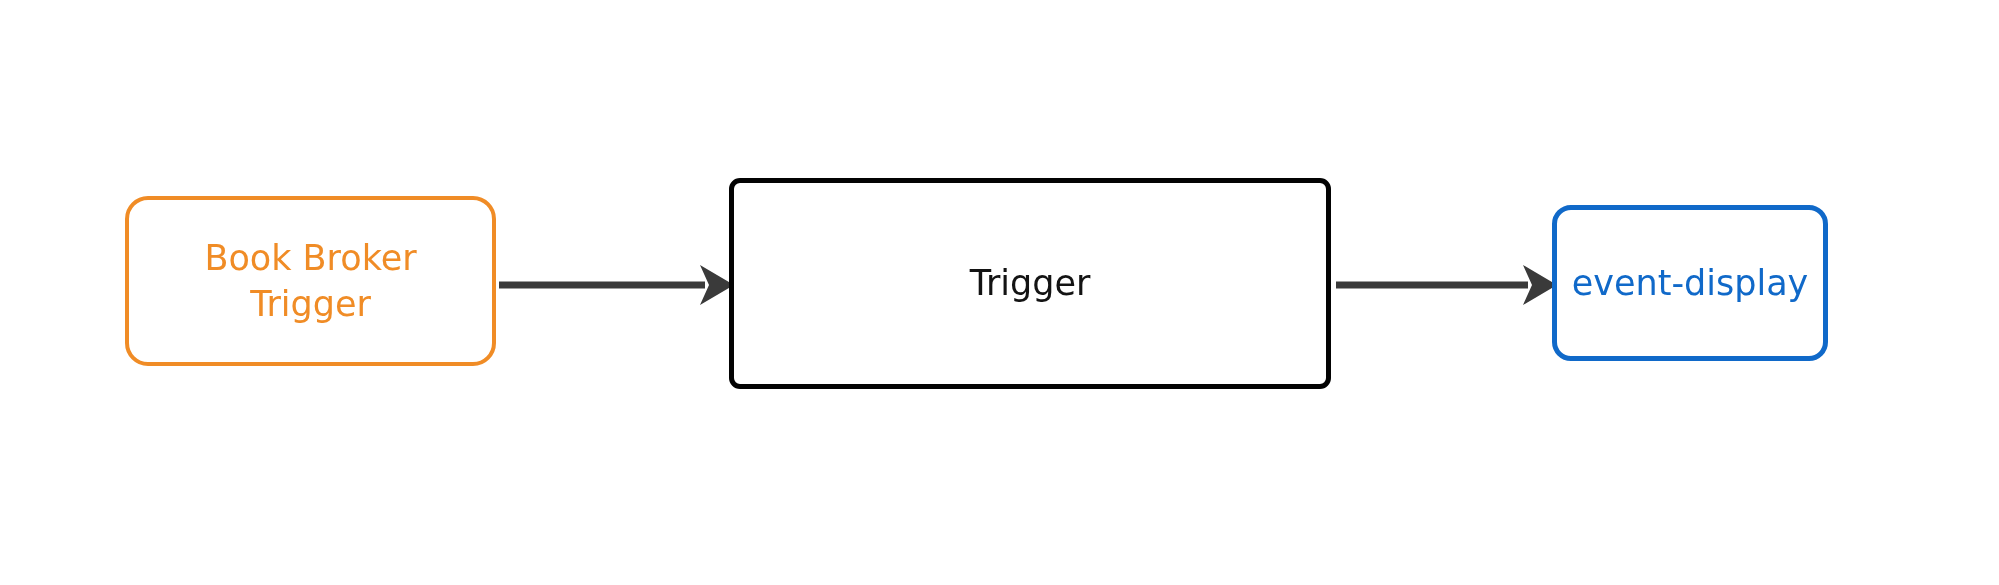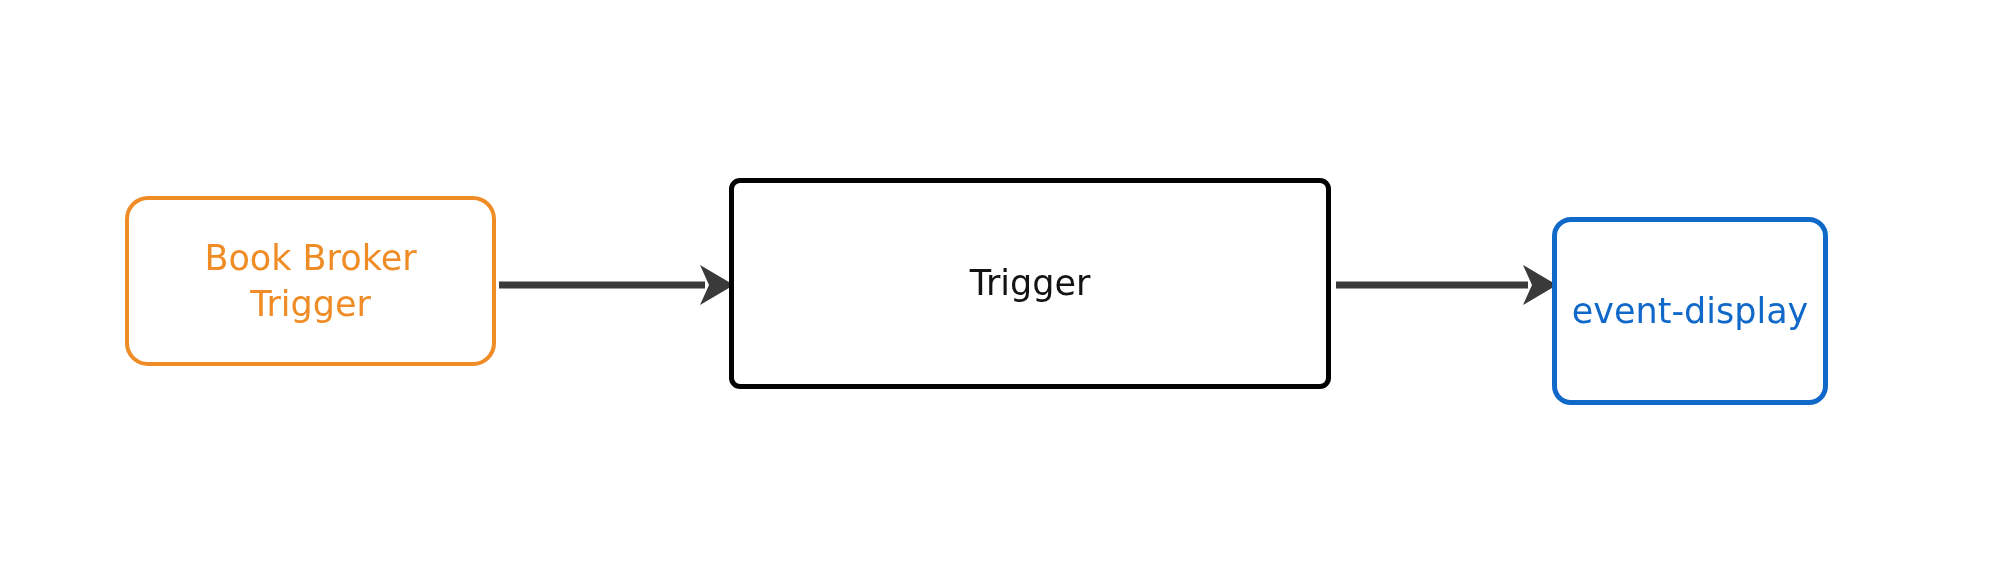--- a/index.html
+++ b/index.html
@@ -55,26 +55,25 @@
     border-radius: 11px;
     color: #131313;
     font-size: 35px;
   }
 
   
   #node-event-display {
     left: 1552px;
     top: 205px;
     width: 276px;
-    height: 188px;
+    height: 156px;
     border: 5px solid #1069C9;
     border-radius: 19px;
     color: #1069C9;
     font-size: 35px;
-    margin-top: 12px;
   }
 
   .node-line {
     display: block;
     white-space: nowrap;
   }
 
   
   .edge {
     position: absolute;

